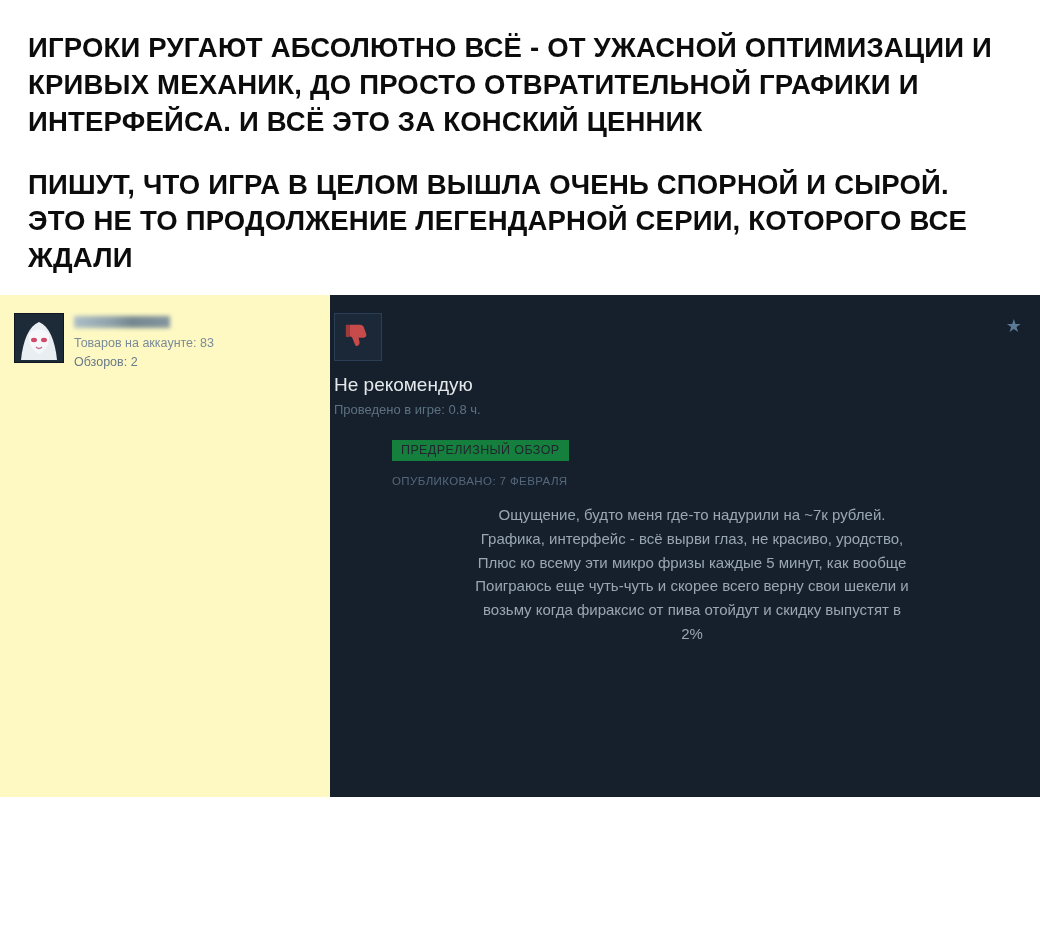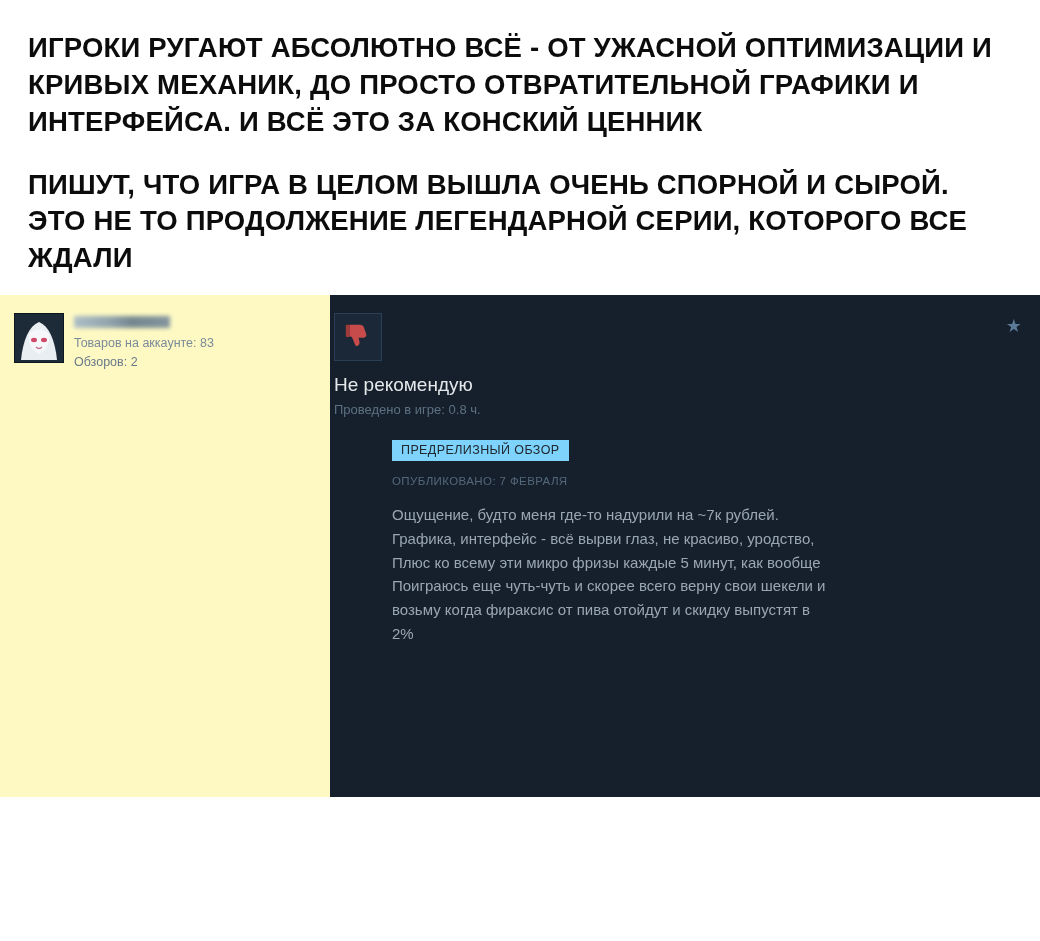--- a/index.html
+++ b/index.html
@@ -133,21 +133,21 @@
     top: 22px;
     right: 18px;
     color: #5c7a96;
     font-size: 18px;
     line-height: 1;
   }
 
   .prerelease-badge {
     display: inline-block;
     margin: 22px 0 0 58px;
-    background: #7dd3fc;
+    background: #15803d;
     color: #20262e;
     font-size: 12.5px;
     letter-spacing: .4px;
     padding: 4px 9px 4px 9px;
     line-height: 1.1;
     filter: blur(.2px);
   }
   .published-line {
     margin: 14px 0 0 58px;
     font-size: 11.5px;
@@ -158,20 +158,21 @@
   .review-body {
     margin: 16px 0 0 58px;
     max-width: 600px;
     font-size: 15px;
     color: #9aa7b2;
     line-height: 1.58;
     filter: blur(.25px);
   }
   .review-body p {
     margin: 0;
+    text-align: center;
   }
   .review-body p + p { margin-top: 0; }
 </style>
 </head>
 <body>
 
 <div class="caption-block">
   <p class="caption-para">Игроки ругают абсолютно всё - от ужасной оптимизации и кривых механик, до просто отвратительной графики и интерфейса. И всё это за конский ценник</p>
   <p class="caption-para">Пишут, что игра в целом вышла очень спорной и сырой. Это не то продолжение легендарной серии, которого все ждали</p>
 </div>

